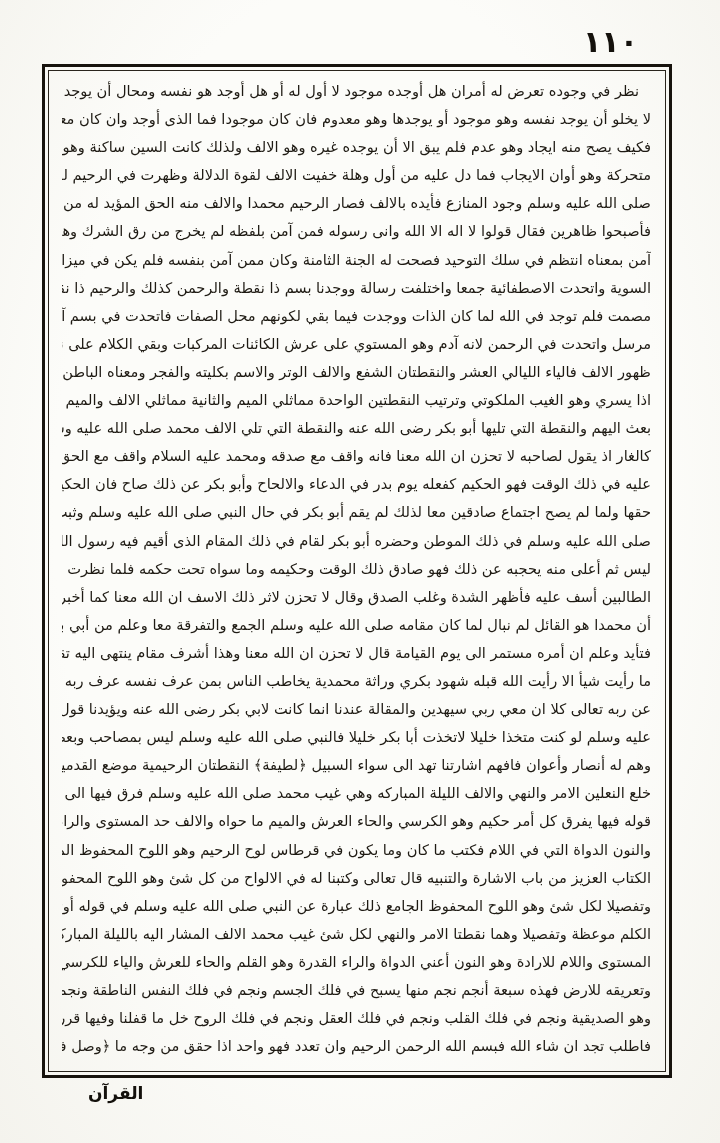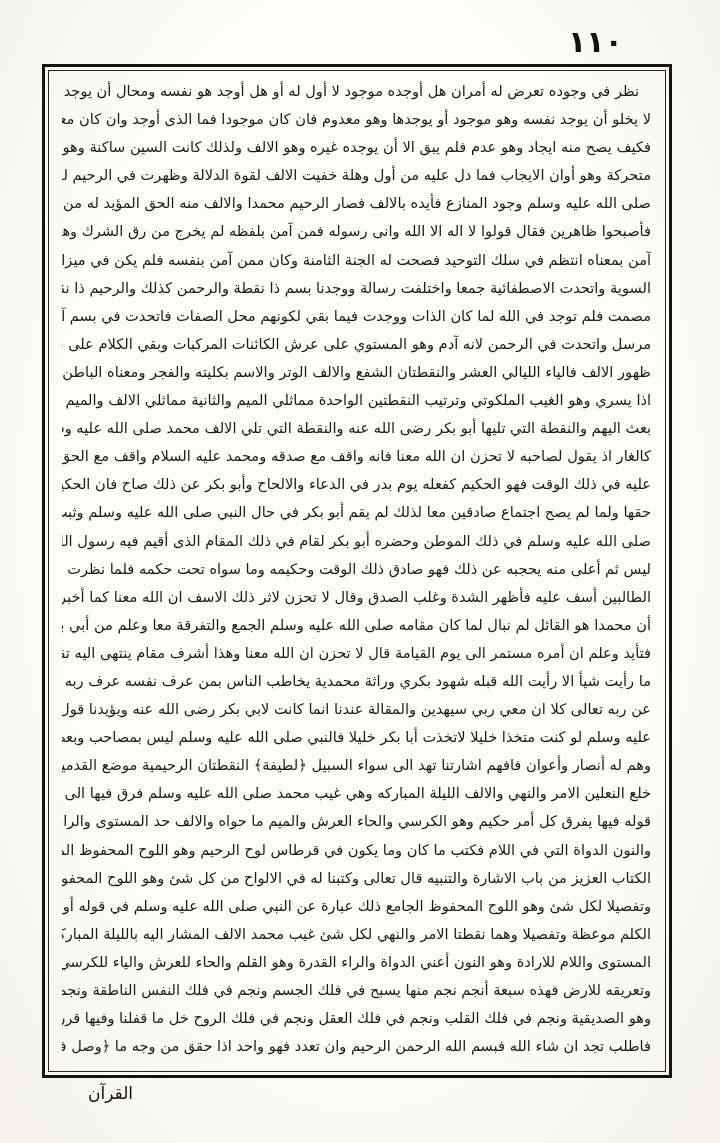--- a/index.html
+++ b/index.html
@@ -16,21 +16,21 @@
     position: absolute;
     inset: 0;
     background:
       radial-gradient(ellipse at 50% 45%, #fcfcf9 60%, #f4f3ed 100%);
   }
   .page-number {
     position: absolute;
     top: 24px;
     left: 568px;
     width: 70px;
-    text-align: left;
+    text-align: right;
     font-size: 30px;
     font-weight: bold;
     color: #14110c;
     letter-spacing: 2px;
     direction: rtl;
   }
   .text-frame {
     position: absolute;
     top: 64px;
     left: 42px;
@@ -68,21 +68,21 @@
     font-weight: 500;
   }
   .line:first-child {
     padding-right: 12px;
   }
   .catchword {
     position: absolute;
     top: 1083px;
     left: 88px;
     font-size: 17px;
-    font-weight: normal;
+    font-weight: bold;
     color: #14110c;
     direction: rtl;
   }
 </style>
 </head>
 <body>
 
 <div class="scan-page">
 
   <div class="page-number">١١٠</div>

